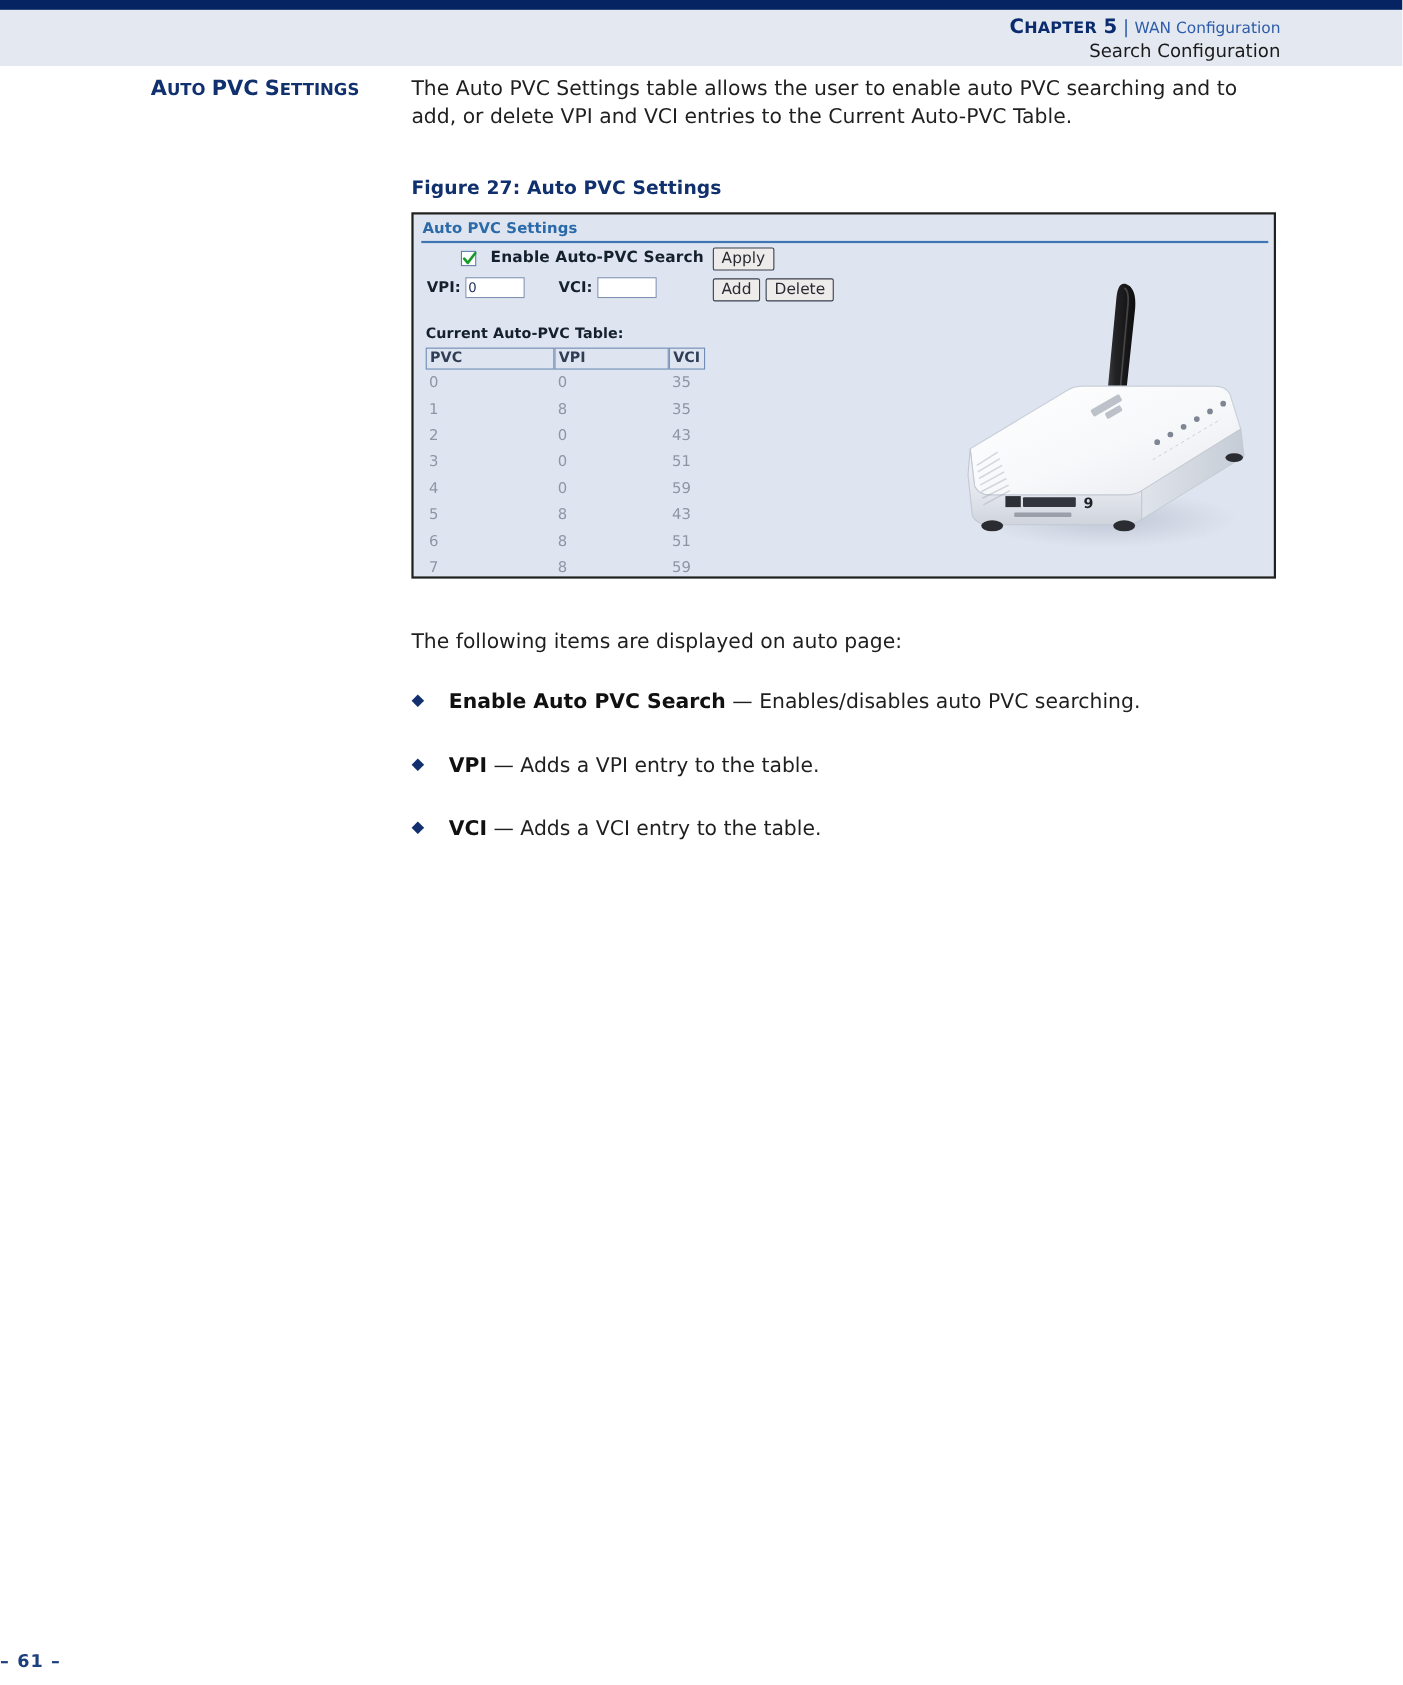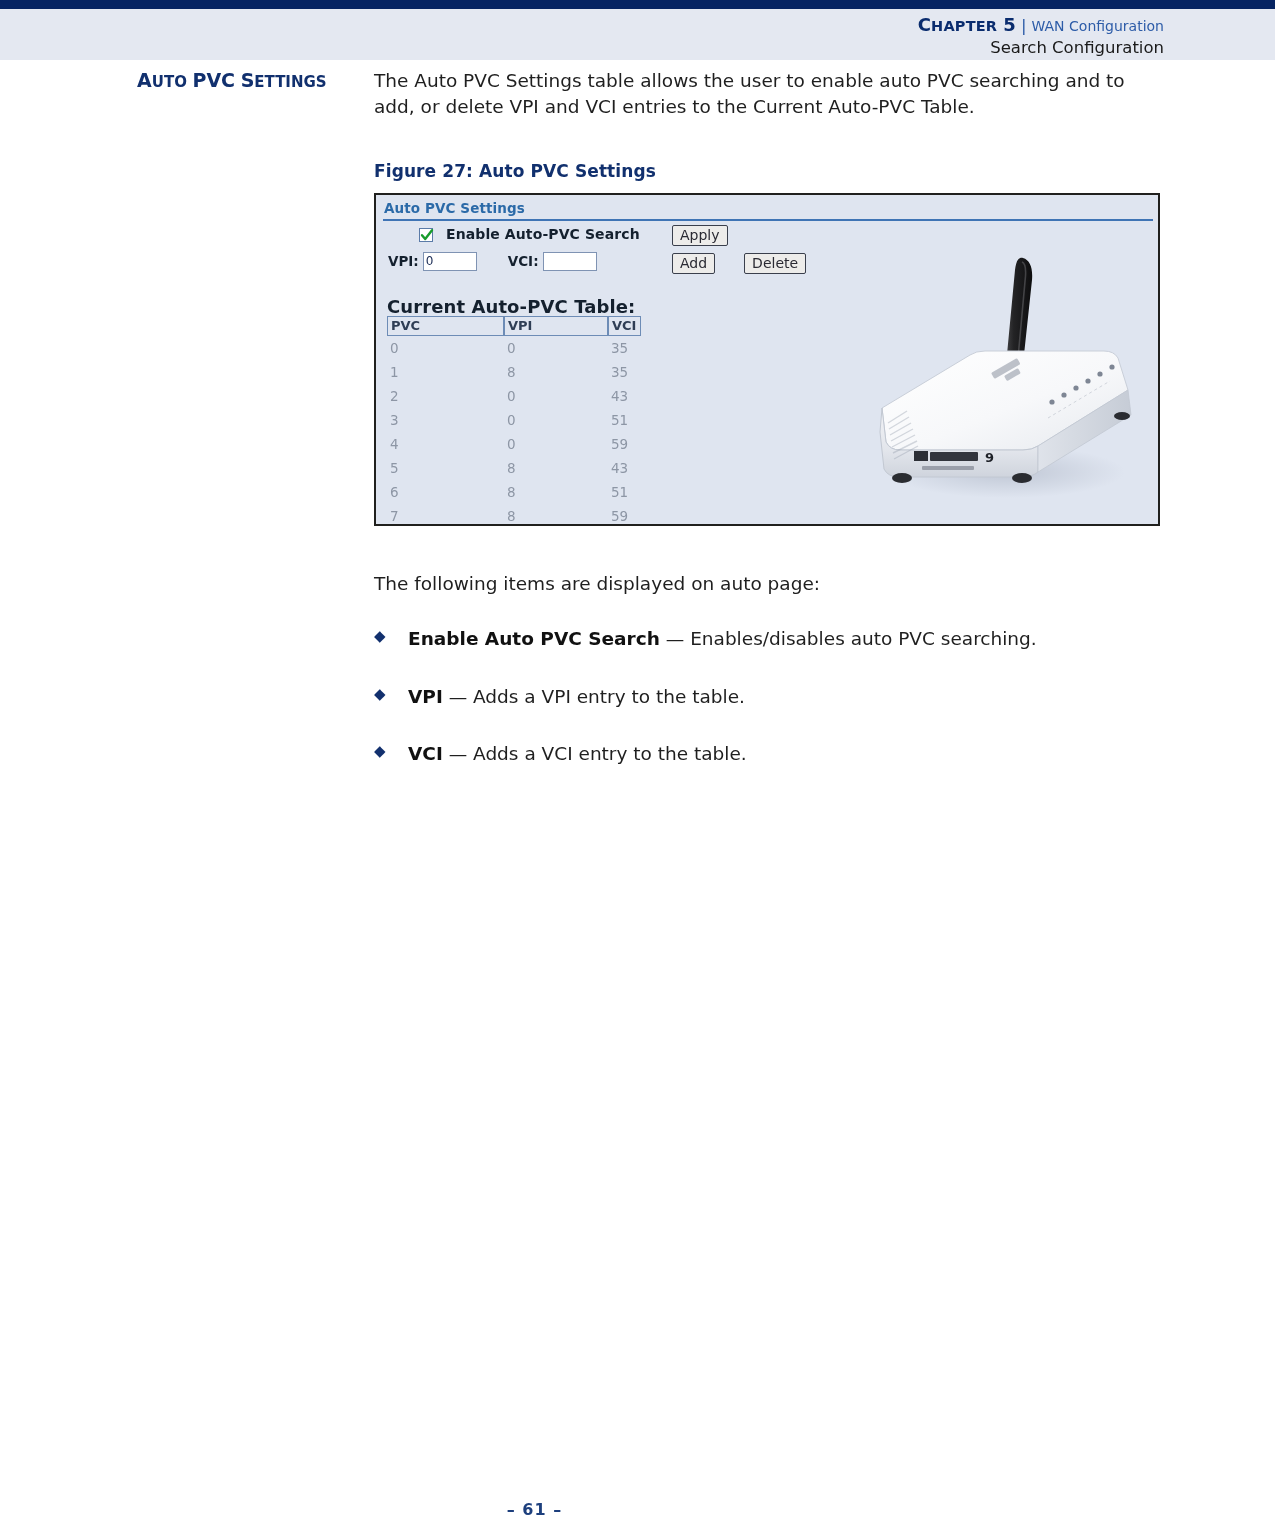--- a/index.html
+++ b/index.html
@@ -181,37 +181,36 @@
     border: 1px solid #3a3f4c;
     border-radius: 2px;
     font-size: 14px;
     color: #2a2a33;
     padding: 0px 7px 1px 7px;
     height: 21px;
     line-height: 19px;
     box-sizing: border-box;
     font-family: "DejaVu Sans", "Liberation Sans", sans-serif;
     display: inline-block;
-    margin-left: 24px;
   }
   .btn-apply {
     position: absolute;
     left: 272px; top: 30px;
   }
   .btn-group {
     position: absolute;
     left: 272px; top: 58px;
     display: flex;
     gap: 5px;
   }
 
   .table-title {
     position: absolute;
     left: 11px; top: 101px;
-    font-size: 18px;
+    font-size: 13px;
     font-weight: bold;
     color: #14202e;
     letter-spacing: 0.1px;
   }
   .pvc-table {
     position: absolute;
     left: 11px; top: 121px;
     border-collapse: separate;
     border-spacing: 0;
   }
@@ -276,21 +275,21 @@
     color: #111111;
   }
   .bullet-dash { color: #1f1f1f; }
 
   
   .footer {
     position: absolute;
     left: 0;
     top: 1500px;
     width: 1069px;
-    text-align: center;
+    text-align: left;
     font-size: 16px;
     color: #1d3f7d;
     font-weight: bold;
     letter-spacing: 1px;
   }
 </style>
 </head>
 <body>
 
 <div class="top-rule"></div>

